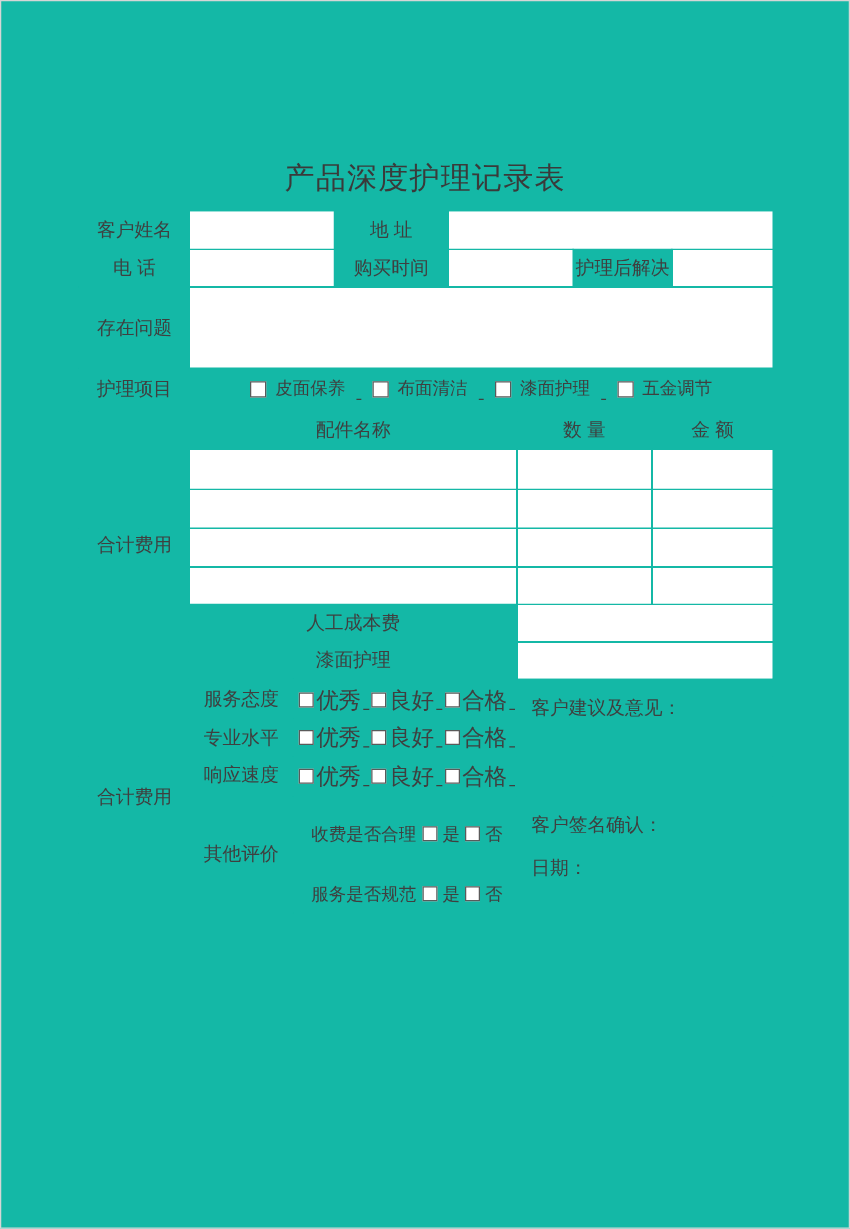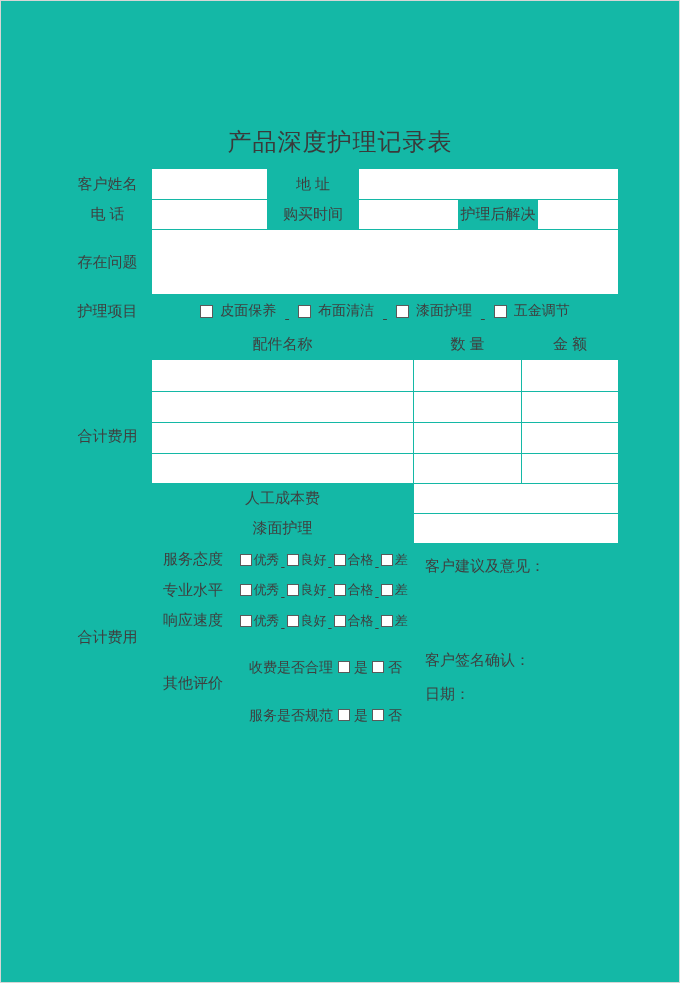--- a/index.html
+++ b/index.html
@@ -14,21 +14,21 @@
   td{border:1px solid #14b8a6;padding:0;font-size:15px;color:#3f3f3f;
      text-align:center;vertical-align:middle;overflow:hidden;margin-top:17px;}
   .pre{white-space:pre-line;line-height:20px;}
   .blank{background:#ffffff;}
   .opts{font-size:14px;white-space:nowrap;text-decoration:underline;}
   .opt{display:inline-flex;align-items:center;white-space:nowrap;}
   .cb{display:inline-block;width:11px;height:11px;border:1px solid #5a5a5a;
       background:#fff;flex:0 0 auto;}
   .care-opts .opt{margin:0 9px;}
   .care-opts .cb{margin-right:7px;}
-  .rate{font-size:13px;letter-spacing:-0.2px;padding:0 2px;}
+  .rate{font-size:18px;letter-spacing:-0.2px;padding:0 2px;}
   .rate .opt{margin:0 2px;}
   .rate .cb{margin-right:2px;width:10px;height:10px;}
   .yn-line{display:flex;align-items:center;justify-content:space-between;
            padding:0 10px 0 14px;font-size:14px;line-height:20px;}
   .yn-line .q{text-align:left;}
   .yn{display:inline-flex;align-items:center;}
   .yn .cb{width:10px;height:10px;margin:0 4px;}
   .yn-wrap{display:flex;flex-direction:column;}
   .fb{position:relative;height:185px;text-align:right;font-size:15px;}
   .fb div{position:absolute;left:12px;white-space:nowrap;}

